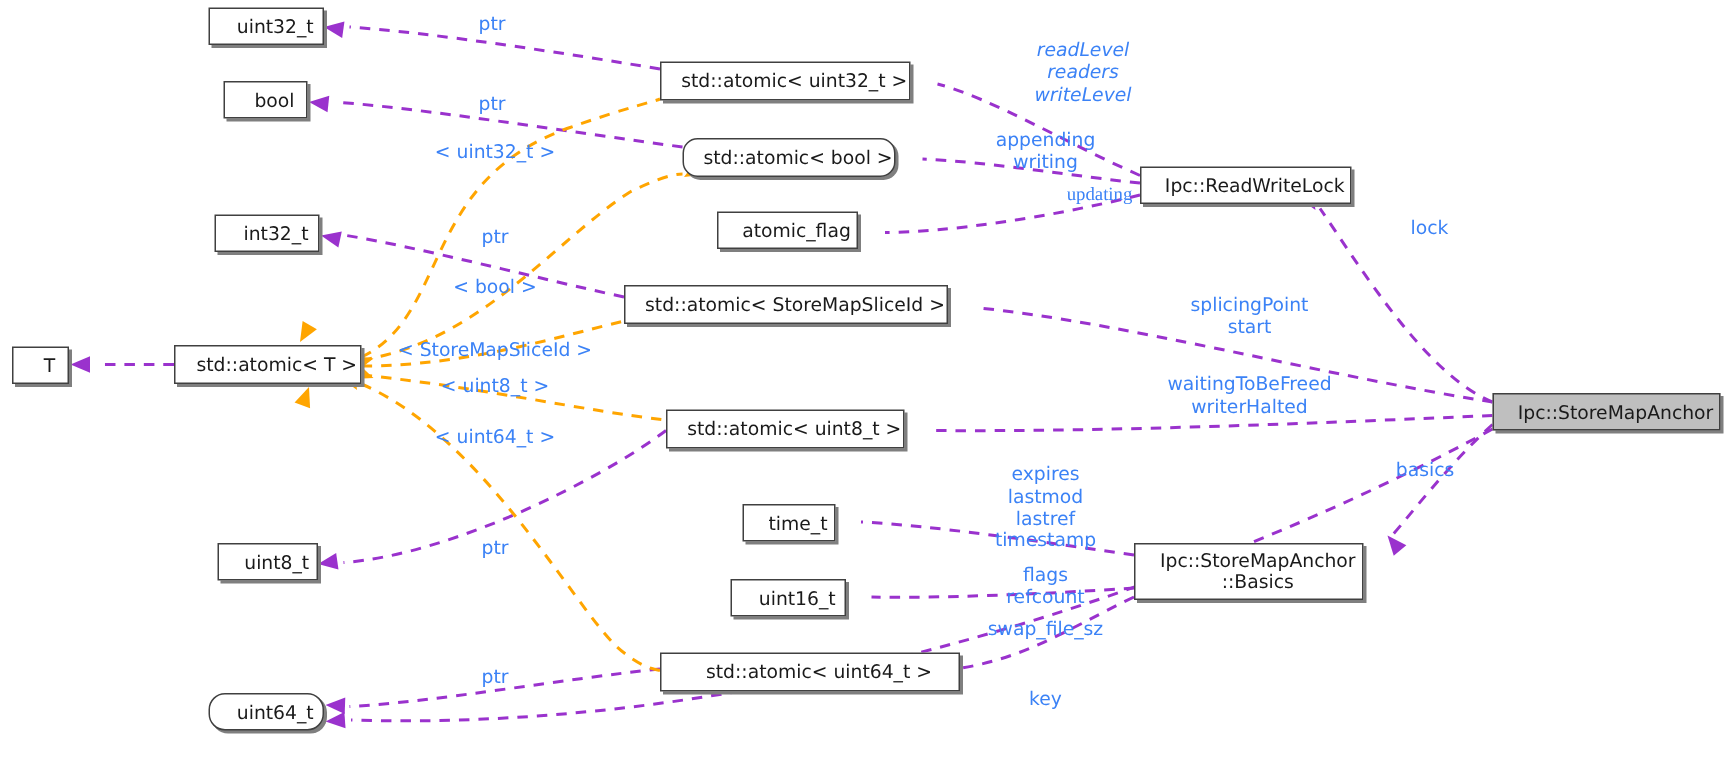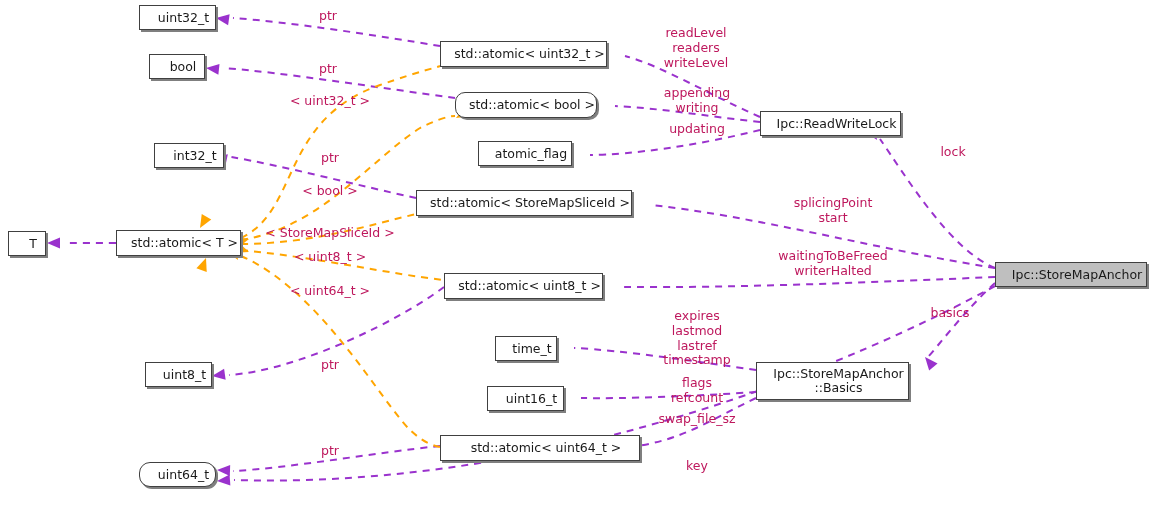--- a/index.html
+++ b/index.html
@@ -5,21 +5,21 @@
   html,body{margin:0;padding:0;background:#ffffff;}
   body{font-family:"DejaVu Sans","Liberation Sans",sans-serif;}
   #diagram-root{position:relative;width:1151px;height:507px;background:#ffffff;overflow:hidden;}
   svg#edges{position:absolute;left:0;top:0;width:1151px;height:507px;}
   .node{position:absolute;box-sizing:border-box;border:1px solid #404040;
         background:#ffffff;display:flex;align-items:center;justify-content:center;
         text-align:center;font-size:12.5px;color:#1a1a1a;line-height:1.12;
         white-space:pre-line;font-family:"DejaVu Sans","Liberation Sans",sans-serif;}
   .node.shadow{box-shadow:2px 2px 0 0 #7f7f7f;padding-left:12px;}
   .node.highlight{background:#bfbfbf;}
-  .edge-label{position:absolute;font-size:12.5px;color:#be185d;text-align:center;
+  .edge-label{position:absolute;font-size:12.5px;color:#3b82f6;text-align:center;
               line-height:1.18;white-space:pre-line;transform:translateX(-50%);
               font-family:"DejaVu Sans","Liberation Sans",sans-serif;}
 </style>
 </head>
 <body>
 
 <div id="diagram-root">
   <svg id="edges" viewBox="0 0 1151 507" xmlns="http://www.w3.org/2000/svg">
       <path d="M 995,268 C 950,250 905,175 880,139" fill="none" stroke="#9a32cd" stroke-width="2" stroke-dasharray="7,6"></path>
       <path d="M 760,117 C 710,95 660,65 625,56" fill="none" stroke="#9a32cd" stroke-width="2" stroke-dasharray="7,6"></path>
@@ -64,21 +64,21 @@
       <polygon points="0,0 -13,-5.5 -13,5.5" fill="#ffa500" transform="translate(456,118) rotate(150)"></polygon>
       <polygon points="0,0 -13,-5.5 -13,5.5" fill="#ffa500" transform="translate(249,239) rotate(345)"></polygon>
       <polygon points="0,0 -13,-5.5 -13,5.5" fill="#ffa500" transform="translate(249,252) rotate(20)"></polygon>
       <polygon points="0,0 -13,-5.5 -13,5.5" fill="#ffa500" transform="translate(238,260) rotate(60)"></polygon>
       <polygon points="0,0 -13,-5.5 -13,5.5" fill="#ffa500" transform="translate(200,228) rotate(120)"></polygon>
       <polygon points="0,0 -13,-5.5 -13,5.5" fill="#ffa500" transform="translate(206,258) rotate(290)"></polygon>
     </svg>
   <div id="nodes-layer">
       <div class="node shadow" style="left: 139px; top: 5px; width: 77px; height: 25px;">uint32_t</div>
       <div class="node shadow" style="left: 149px; top: 54px; width: 56px; height: 25px;">bool</div>
-      <div class="node shadow" style="left: 143px; top: 143px; width: 70px; height: 25px; margin-left: 11px;">int32_t</div>
+      <div class="node shadow" style="left: 143px; top: 143px; width: 70px; height: 25px;">int32_t</div>
       <div class="node shadow" style="left: 8px; top: 231px; width: 38px; height: 25px;">T</div>
       <div class="node shadow" style="left: 116px; top: 230px; width: 125px; height: 26px;">std::atomic&lt; T &gt;</div>
       <div class="node shadow" style="left: 145px; top: 362px; width: 67px; height: 25px;">uint8_t</div>
       <div class="node shadow" style="left: 139px; top: 462px; width: 77px; height: 25px; border-radius: 11px;">uint64_t</div>
       <div class="node shadow" style="left: 440px; top: 41px; width: 167px; height: 26px;">std::atomic&lt; uint32_t &gt;</div>
       <div class="node shadow" style="left: 455px; top: 92px; width: 142px; height: 26px; border-radius: 10px;">std::atomic&lt; bool &gt;</div>
       <div class="node shadow" style="left: 478px; top: 141px; width: 94px; height: 25px;">atomic_flag</div>
       <div class="node shadow" style="left: 416px; top: 190px; width: 216px; height: 26px;">std::atomic&lt; StoreMapSliceId &gt;</div>
       <div class="node shadow" style="left: 444px; top: 273px; width: 159px; height: 26px;">std::atomic&lt; uint8_t &gt;</div>
       <div class="node shadow" style="left: 495px; top: 336px; width: 62px; height: 25px;">time_t</div>
@@ -93,26 +93,26 @@
       <div class="edge-label" style="left: 328px; top: 9px;">ptr</div>
       <div class="edge-label" style="left: 328px; top: 62px;">ptr</div>
       <div class="edge-label" style="left: 330px; top: 94px;">&lt; uint32_t &gt;</div>
       <div class="edge-label" style="left: 330px; top: 151px;">ptr</div>
       <div class="edge-label" style="left: 330px; top: 184px;">&lt; bool &gt;</div>
       <div class="edge-label" style="left: 330px; top: 226px;">&lt; StoreMapSliceId &gt;</div>
       <div class="edge-label" style="left: 330px; top: 250px;">&lt; uint8_t &gt;</div>
       <div class="edge-label" style="left: 330px; top: 284px;">&lt; uint64_t &gt;</div>
       <div class="edge-label" style="left: 330px; top: 358px;">ptr</div>
       <div class="edge-label" style="left: 330px; top: 444px;">ptr</div>
-      <div class="edge-label" style="left: 696px; top: 26px;">readLevel
+      <div class="edge-label" style="left: 722px; top: 26px; font-style: italic;">readLevel
 readers
 writeLevel</div>
       <div class="edge-label" style="left: 697px; top: 86px;">appending
 writing</div>
-      <div class="edge-label" style="left: 697px; top: 122px;">updating</div>
+      <div class="edge-label" style="left: 733px; top: 122px; font-family: Liberation Serif, serif;">updating</div>
       <div class="edge-label" style="left: 953px; top: 145px;">lock</div>
       <div class="edge-label" style="left: 833px; top: 196px;">splicingPoint
 start</div>
       <div class="edge-label" style="left: 833px; top: 249px;">waitingToBeFreed
 writerHalted</div>
       <div class="edge-label" style="left: 950px; top: 306px; text-align: right;">basics</div>
       <div class="edge-label" style="left: 697px; top: 309px;">expires
 lastmod
 lastref
 timestamp</div>

